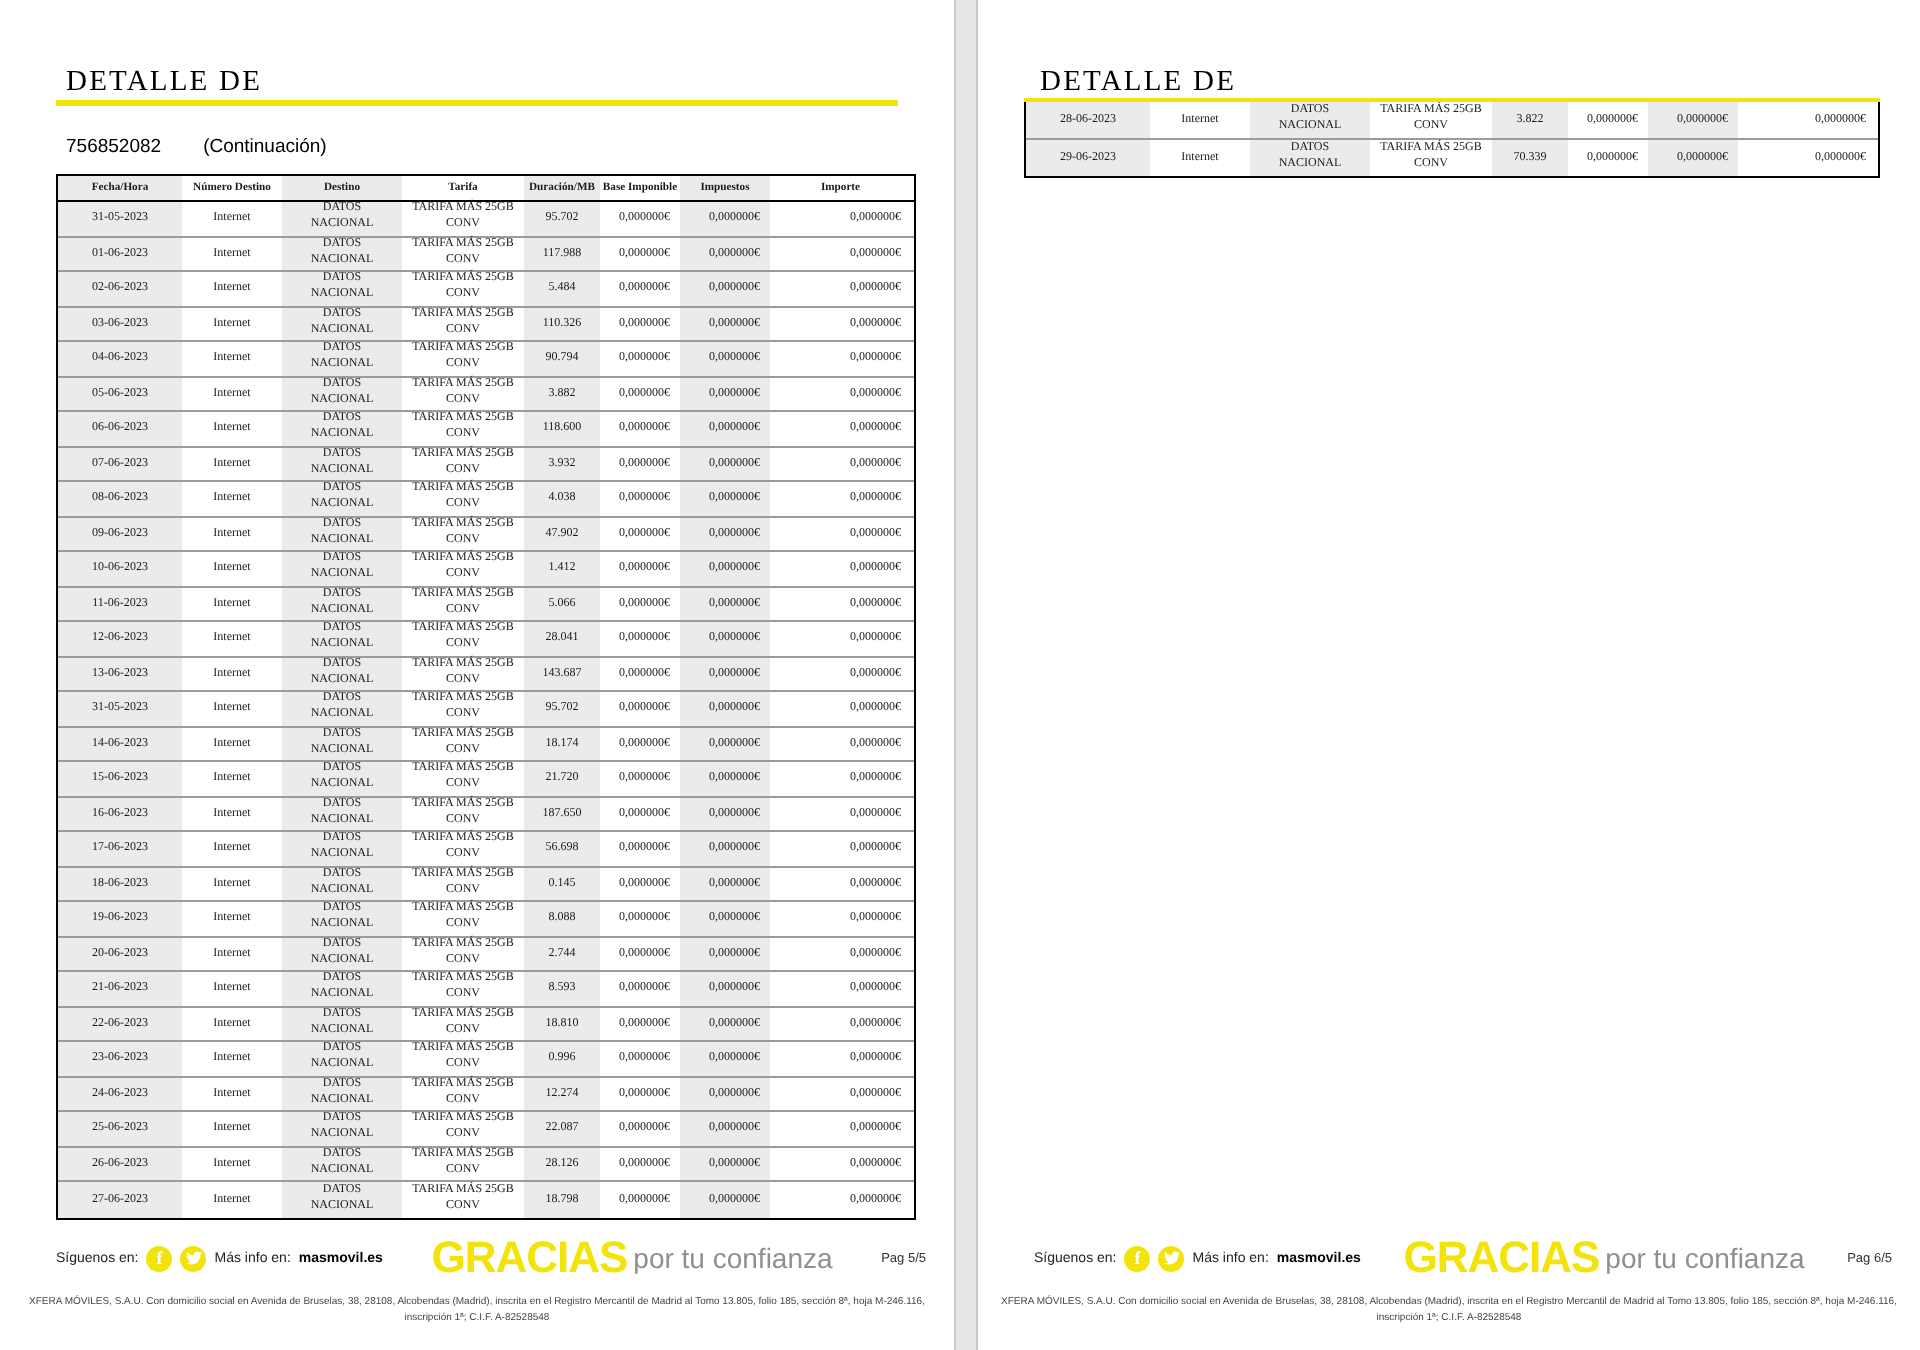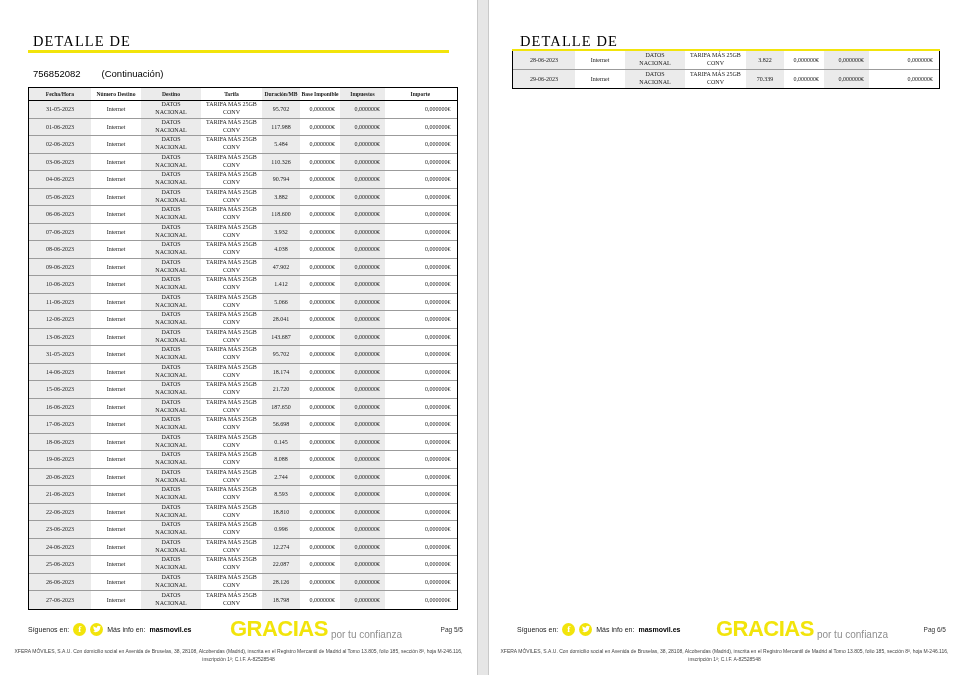--- a/index.html
+++ b/index.html
@@ -38,24 +38,24 @@
   .footer { position:absolute; left:28px; right:14px; top:614px; height:30px;
             display:flex; align-items:center; }
   .social { display:flex; align-items:center; gap:4px; }
   .f-label { font-size:7px; color:#222; }
   .f-site { font-size:7px; font-weight:bold; color:#000; }
   .sicon { width:13px; height:13px; border-radius:50%; background:var(--yellow);
            display:inline-flex; align-items:center; justify-content:center; }
   .sicon.fb { color:#fff; font-size:9px; font-weight:bold;
               font-family:"Liberation Serif", serif; }
   .sicon svg { width:8px; height:8px; fill:#fff; }
-  .gracias-group { display:flex; align-items:flex-end; margin:0 auto; }
+  .gracias-group { display:flex; align-items:center; margin:0 auto; }
   .gracias { font-size:22px; font-weight:bold; letter-spacing:-0.5px;
              color:var(--yellow); line-height:1; }
-  .confianza { font-size:10px; color:#8f8f8f; margin-left:3px; }
+  .confianza { font-size:14px; color:#8f8f8f; margin-left:3px; }
   .pag { font-size:6.5px; color:#333; }
 
   .legal { position:absolute; left:0; right:0; top:647px; text-align:center;
            font-size:5px; line-height:8px; color:#444; }
 </style>
 </head>
 <body>
 
 <div class="spread">
 

